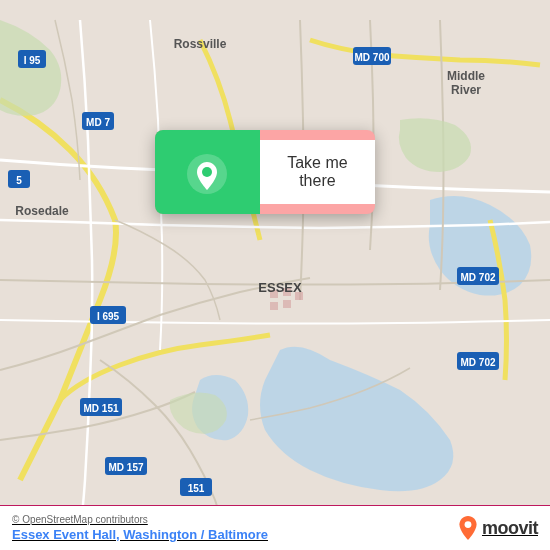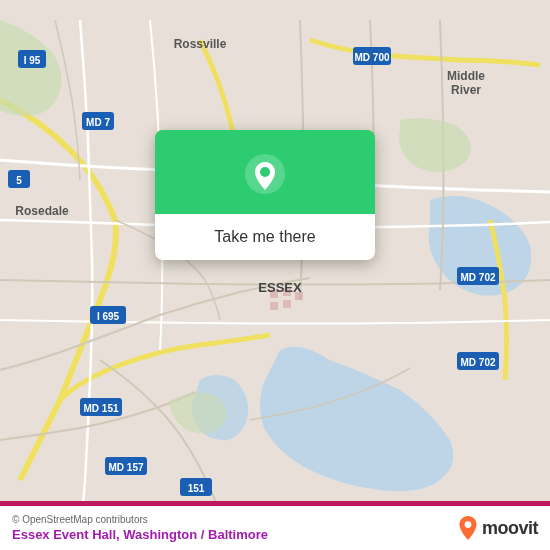--- a/index.html
+++ b/index.html
@@ -25,26 +25,26 @@
       position: absolute;
       top: 0; left: 0;
     }
 
     
     #popup-card {
       position: absolute;
       top: 130px;
       left: 155px;
       width: 220px;
-      background: #eab308;
+      background: #fca5a5;
       border-radius: 8px;
       box-shadow: 0 4px 16px rgba(0,0,0,0.3);
       overflow: hidden;
       display: flex;
-      flex-direction: column;
+      flex-direction: row;
       align-items: center;
     }
 
     #popup-green-header {
       width: 100%;
       background-color: #2ecc71;
       padding: 22px 0 18px 0;
       display: flex;
       justify-content: center;
       align-items: center;
@@ -67,40 +67,41 @@
       font-weight: 500;
     }
 
     
     #bottom-bar {
       position: absolute;
       bottom: 0;
       left: 0;
       width: 100%;
       background: white;
-      border-top: 5px solid #be185d;
+      border-top: 1px solid #be185d;
       padding: 8px 12px;
       display: flex;
       align-items: center;
       justify-content: space-between;
+      text-decoration: underline;
     }
 
     #bottom-left {
       display: flex;
       flex-direction: column;
     }
 
     #osm-credit {
       font-size: 10px;
       color: #666;
     }
 
     #location-title {
       font-size: 13px;
-      color: #a21caf;
+      color: #3b82f6;
       font-weight: 600;
       margin-top: 2px;
     }
 
     #moovit-logo {
       display: flex;
       align-items: center;
       gap: 4px;
       justify-content: center;
     }

